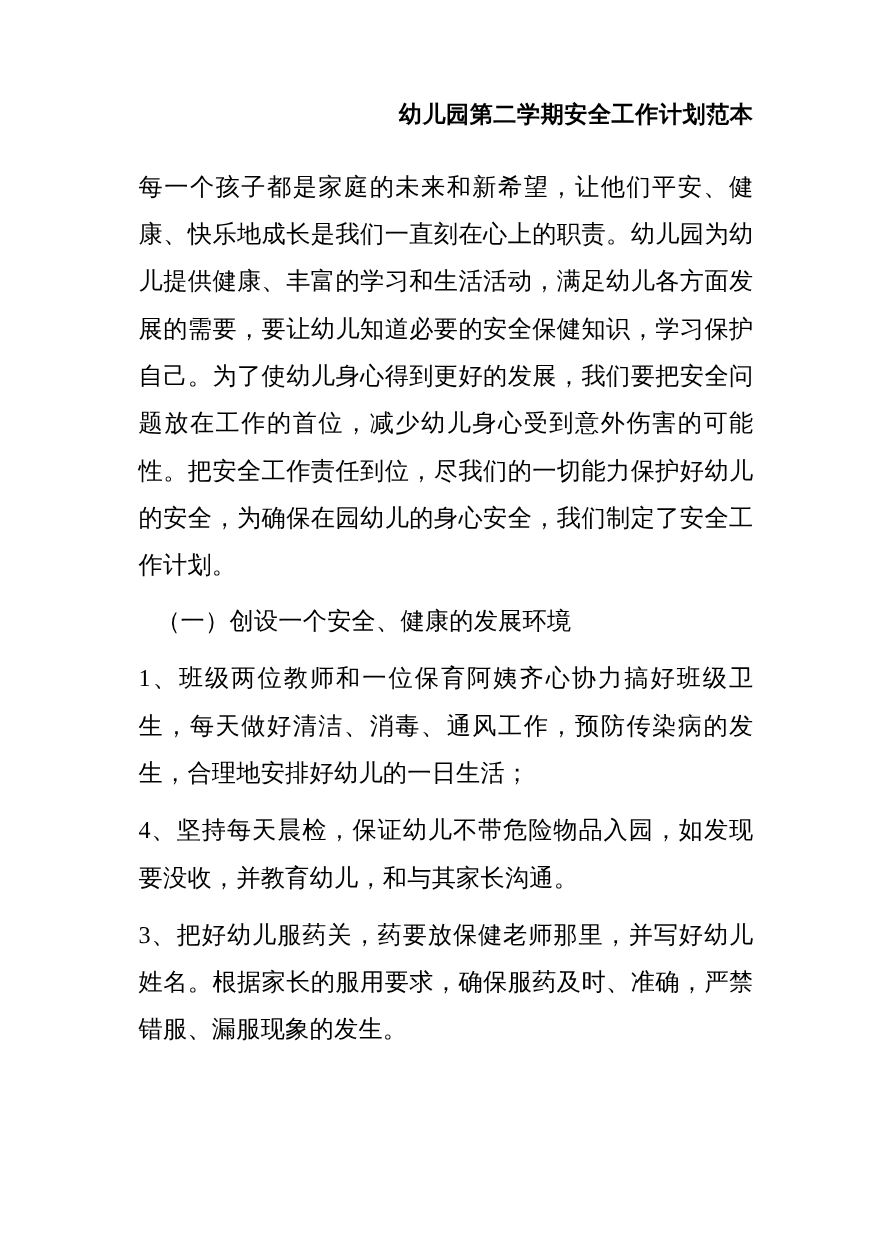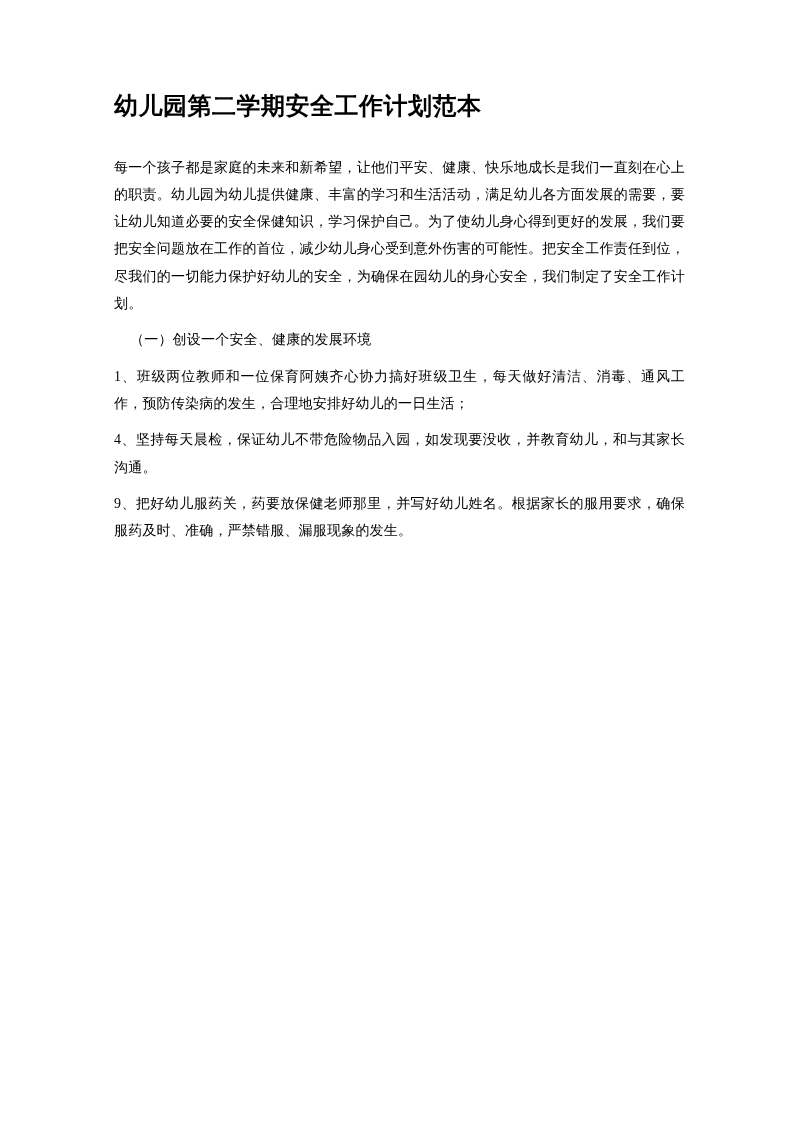--- a/index.html
+++ b/index.html
@@ -16,33 +16,33 @@
   }
   .page {
     position: relative;
     width: 793px;
     height: 1122px;
     box-sizing: border-box;
     padding: 74px 108px 60px 114px;
     background: #ffffff;
   }
   .doc-title {
-    font-size: 24px;
+    font-size: 21px;
     font-weight: bold;
-    text-align: left;
+    text-align: right;
     letter-spacing: 0.5px;
     margin: 16px 0 30px 0;
     line-height: 1.4;
   }
   .para {
-    font-size: 14px;
+    font-size: 22px;
     line-height: 1.95;
     text-align: justify;
     text-justify: inter-ideograph;
-    margin: 0 0 9px 0;
+    margin: 0 0 9px 12px;
     letter-spacing: 0.2px;
   }
   .para.sub {
     padding-left: 16px;
   }
 </style>
 </head>
 <body>
 
 <div class="page">
@@ -52,16 +52,16 @@
   <p class="para">每一个孩子都是家庭的未来和新希望，让他们平安、健康、快乐地成长是我们一直刻在心上的职责。幼儿园为幼儿提供健康、丰富的学习和生活活动，满足幼儿各方面发展的需要，要让幼儿知道必要的安全保健知识，学习保护自己。为了使幼儿身心得到更好的发展，我们要把安全问题放在工作的首位，减少幼儿身心受到意外伤害的可能性。把安全工作责任到位，尽我们的一切能力保护好幼儿的安全，为确保在园幼儿的身心安全，我们制定了安全工作计划。</p>
 
 
   <p class="para sub">（一）创设一个安全、健康的发展环境</p>
 
   <p class="para">1、班级两位教师和一位保育阿姨齐心协力搞好班级卫生，每天做好清洁、消毒、通风工作，预防传染病的发生，合理地安排好幼儿的一日生活；</p>
 
 
   <p class="para">4、坚持每天晨检，保证幼儿不带危险物品入园，如发现要没收，并教育幼儿，和与其家长沟通。</p>
 
-  <p class="para">9、把好幼儿服药关，药要放保健老师那里，并写好幼儿姓名。根据家长的服用要求，确保服药及时、准确，严禁错服、漏服现象的发生。</p>
+  <p class="para">3、把好幼儿服药关，药要放保健老师那里，并写好幼儿姓名。根据家长的服用要求，确保服药及时、准确，严禁错服、漏服现象的发生。</p>
 
 
 </div>
 
 </body></html>

